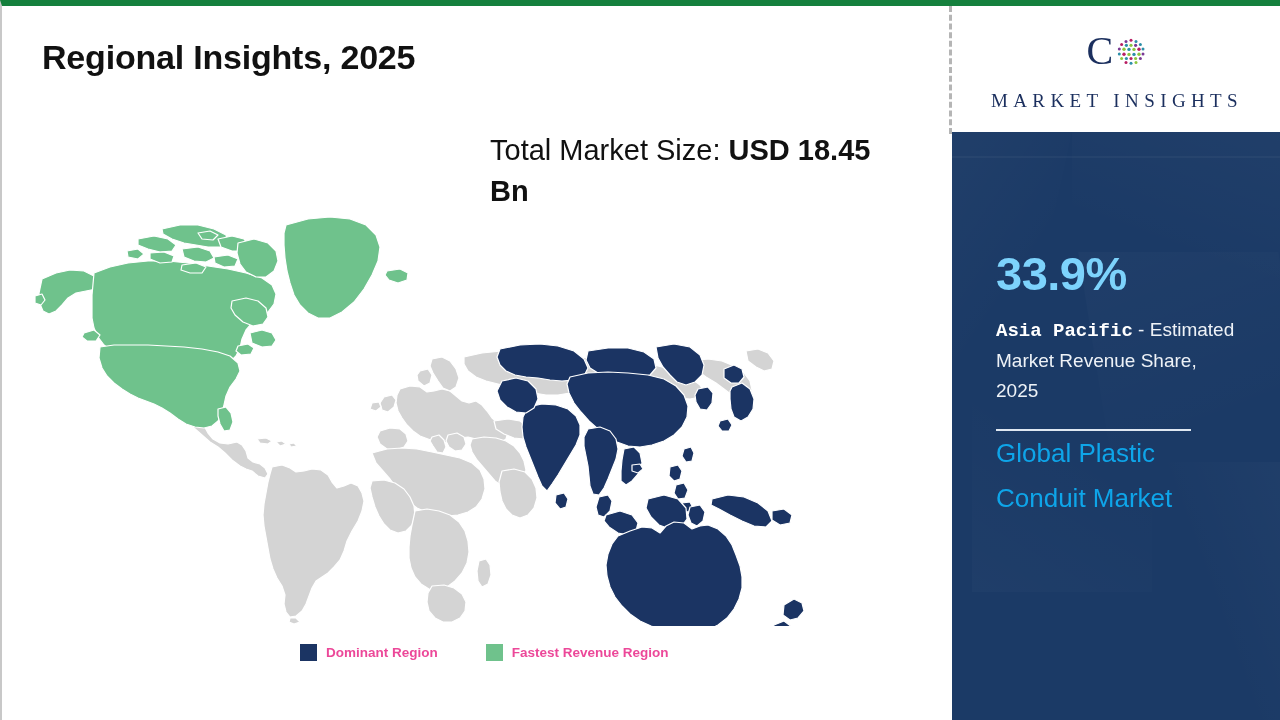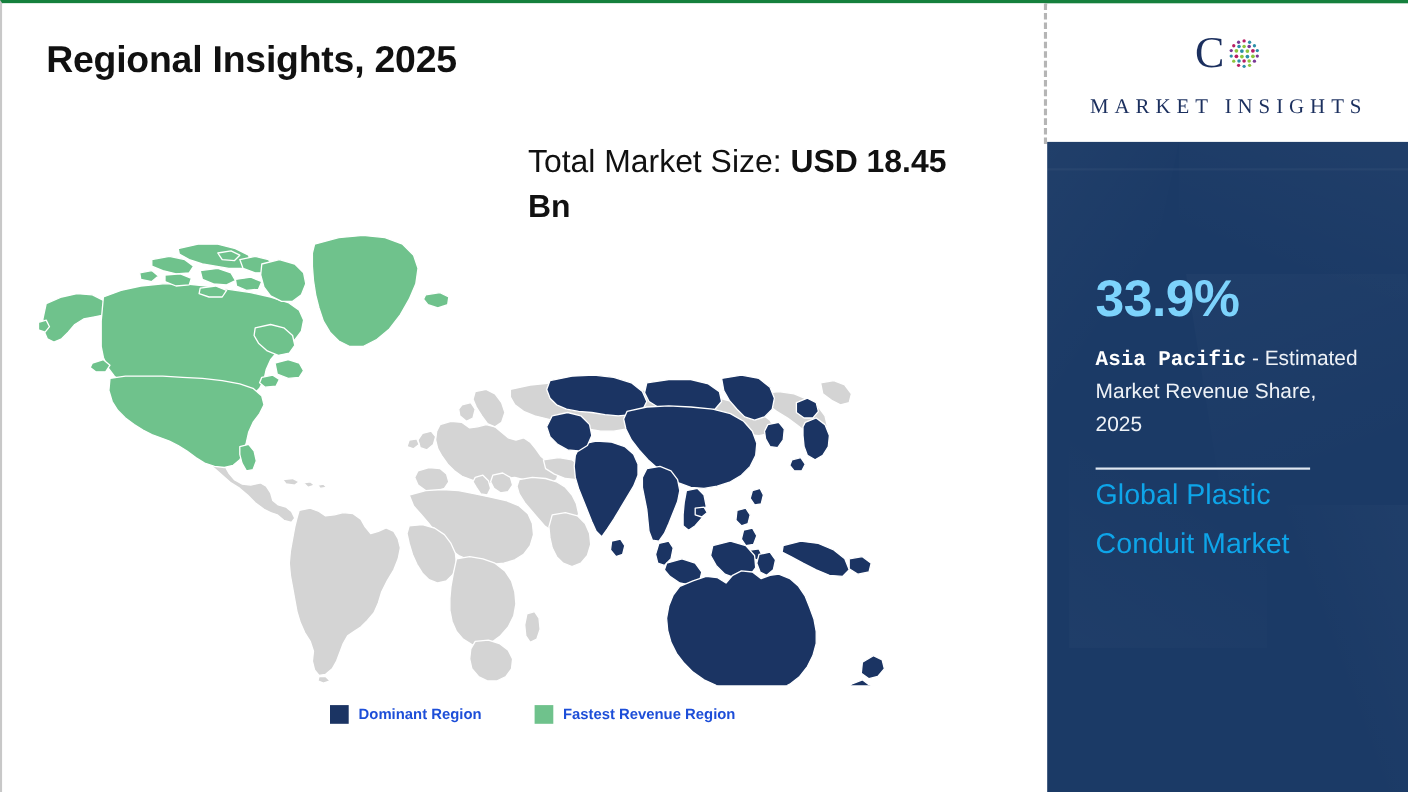--- a/index.html
+++ b/index.html
@@ -9,21 +9,21 @@
   body {
     width: 1280px; height: 720px;
     font-family: "Liberation Sans", sans-serif;
     overflow: hidden;
   }
   #canvas {
     position: relative;
     width: 1280px; height: 720px;
     background: #ffffff;
     box-sizing: border-box;
-    border-top: 3px solid #15803d;
+    border-top: 6px solid #15803d;
     border-left: 2px solid #c8c8c8;
     overflow: hidden;
   }
 
   
   #left-panel {
     position: absolute;
     left: 0; top: 0;
     width: 948px; height: 720px;
     background: #ffffff;
@@ -34,21 +34,21 @@
     left: 40px; top: 32px;
     font-size: 34px;
     font-weight: bold;
     color: #111111;
     letter-spacing: -0.2px;
     white-space: nowrap;
   }
 
   #market-size {
     position: absolute;
-    left: 478px; top: 124px;
+    left: 488px; top: 124px;
     width: 410px;
     font-size: 29px;
     color: #111111;
     line-height: 1.42;
   }
   #market-size .val { font-weight: bold; }
 
   
   #map-wrap {
     position: absolute;
@@ -65,21 +65,21 @@
     align-items: center;
     gap: 48px;
   }
   .legend-item { display: flex; align-items: center; gap: 9px; }
   .swatch { width: 17px; height: 17px; display: block; }
   .swatch.dominant { background: #1B3463; }
   .swatch.fastest  { background: #6FC28C; }
   .legend-label {
     font-size: 13.5px;
     font-weight: bold;
-    color: #1d4ed8;
+    color: #ec4899;
     white-space: nowrap;
   }
 
   
   #source {
     position: absolute;
     left: 38px; top: 692px;
     font-size: 13px;
     color: #1a1a1a;
     white-space: nowrap;

